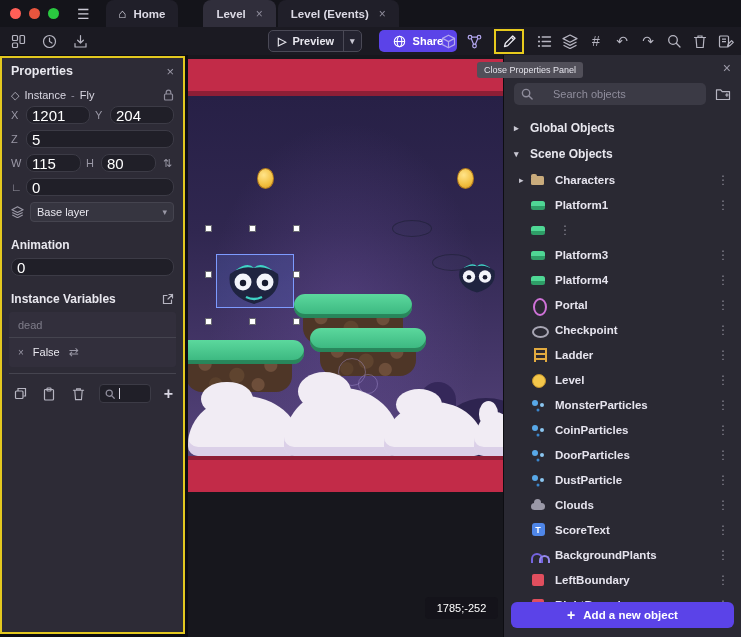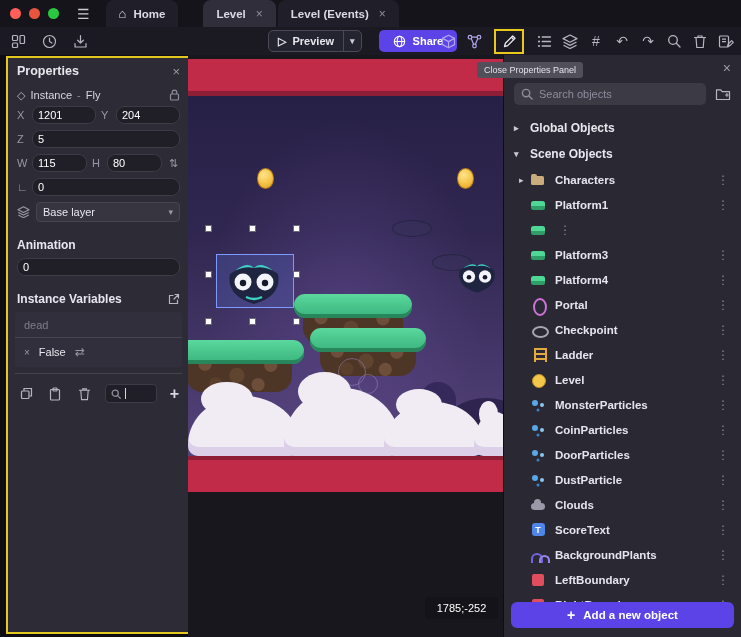--- a/index.html
+++ b/index.html
@@ -27,35 +27,35 @@
   .icon-btn { display:flex; align-items:center; justify-content:center; color:#b6b5c1; min-width:16px; }
   .preview-btn { display:flex; align-items:center; height:22px; border:1px solid #4a4956; border-radius:5px; background:#242330; font-weight:bold; color:#e8e7ee; }
   .preview-btn .seg { display:flex; align-items:center; gap:6px; padding:0 9px; }
   .preview-btn .pb-div { width:1px; height:22px; background:#4a4956; }
   .preview-btn .chev { padding:0 6px; font-size:9px; color:#c9c8d3; }
   .share-btn { display:flex; align-items:center; gap:7px; height:22px; background:#5b43e8; border-radius:5px; padding:0 14px; margin-left:17px; font-weight:bold; color:#fff; }
   .hl-wrap { border:2px solid #e7ca1d; padding:3px 5px; margin:0 2px; display:flex; align-items:center; }
   .txt-ic { font-size:14px; line-height:1; color:#b6b5c1; }
 
   
-  .props { position:absolute; left:6px; top:56px; width:185px; height:578px; background:#2d2b36; border:2px solid #e3c81f; overflow:hidden; }
+  .props { position:absolute; left:0; top:56px; width:185px; height:578px; background:#2d2b36; border:2px solid #e3c81f; overflow:hidden; }
   .pp-head { display:flex; align-items:center; height:26px; padding:0 9px; }
   .pp-title { font-weight:bold; font-size:12.5px; }
   .pp-close { color:#9c9aa8; font-size:13px; }
   .pp-inst { display:flex; align-items:center; gap:5px; height:22px; padding:0 9px; color:#d9d7e2; }
   .pp-inst .diamond { color:#b6b5c1; font-size:11px; }
   .edit-btn { display:flex; align-items:center; justify-content:center; gap:7px; height:23px; margin:6px 9px 10px; border:1px solid #63626e; border-radius:12px; background:transparent; color:#e8e7ee; font-weight:bold; font-size:11px; font-family:inherit; width:calc(100% - 18px); }
   .row { display:grid; align-items:center; gap:5px; padding:0 9px; margin-bottom:6px; }
   .row-xy { grid-template-columns:10px 1fr 10px 1fr; }
   .row-z  { grid-template-columns:10px 1fr; }
   .row-wh { grid-template-columns:10px 1fr 10px 1fr 13px; }
   .row-a  { grid-template-columns:10px 1fr; }
   .row-l  { grid-template-columns:14px 1fr; }
   .row label, .g-ic { color:#9a98a6; font-size:11px; }
-  .fld { height:18px; width:100%; background:#201f28; border:1px solid #3c3b46; border-radius:8px; color:#fff; font-size:11px; padding:0 5px; font-family:inherit; }
+  .fld { height:18px; width:100%; background:#201f28; border:1px solid #3c3b46; border-radius:8px; color:#fff; font-size:15px; padding:0 5px; font-family:inherit; }
   .wh-link { color:#9a98a6; font-size:11px; text-align:center; }
   .layer-sel { height:20px; background:#363540; border:1px solid #45444f; border-radius:4px; display:flex; align-items:center; padding:0 6px; color:#e8e7ee; }
   .layer-sel .chev { margin-left:auto; font-size:9px; color:#9a98a6; }
   .pp-sec { font-weight:bold; font-size:12px; padding:10px 9px 6px; display:flex; align-items:center; }
   .pp-sec .ext { margin-left:auto; }
   .var-block { background:#322f3c; margin:0 7px; border-radius:3px; padding:3px 0; }
   .var-name { color:#7f7d8a; padding:4px 9px; }
   .var-div { border:none; border-top:1px solid #45444f; margin:2px 0; }
   .var-row { display:flex; align-items:center; gap:9px; padding:5px 9px; color:#e8e7ee; }
   .bool-ic { color:#9a98a6; font-size:10px; }
@@ -98,21 +98,21 @@
   .bluebox { position:absolute; left:8px; top:26px; width:78px; height:54px; border:1px solid #7d9bff; background:rgba(92,122,232,0.22); }
   .fly { position:absolute; }
   .fly1 { left:33px; top:166px; width:66px; height:44px; }
   .fly2 { left:265px; top:166px; width:48px; height:32px; }
   .coord-badge { position:absolute; left:237px; top:542px; width:73px; height:22px; background:#14131a; border-radius:4px; color:#fff; display:flex; align-items:center; justify-content:center; font-size:11px; }
 
   
   .objects { position:absolute; left:504px; top:55px; width:237px; height:582px; background:#2a2933; overflow:hidden; }
   .op-close { position:absolute; top:5px; right:10px; color:#9c9aa8; font-size:14px; }
   .search-row { display:flex; align-items:center; margin:28px 10px 10px; gap:9px; }
-  .search-box { flex:1; height:22px; background:#3b3a45; border-radius:5px; display:flex; align-items:center; gap:6px; padding:0 7px; }
+  .search-box { flex:1; height:22px; background:#3b3a45; border-radius:5px; display:flex; align-items:center; gap:20px; padding:0 7px; }
   .search-box input { background:transparent; border:none; outline:none; color:#e8e7ee; font-family:inherit; font-size:11px; width:100%; }
   .search-box input::placeholder { color:#8f8d9c; }
   .group-row { display:flex; align-items:center; gap:8px; height:26px; padding:0 10px; font-weight:bold; font-size:12px; }
   .g-caret { font-size:9px; color:#c9c8d3; width:8px; }
   .object-list { }
   .obj-row { display:flex; align-items:center; height:25px; padding:0 8px 0 15px; }
   .obj-caret { width:11px; font-size:9px; color:#c9c8d3; }
   .obj-icon { width:16px; height:16px; margin-right:9px; position:relative; flex:none; }
   .obj-icon::before, .obj-icon::after { content:''; position:absolute; }
   .obj-label { font-size:11.5px; font-weight:bold; color:#e6e4ee; flex:1; }

